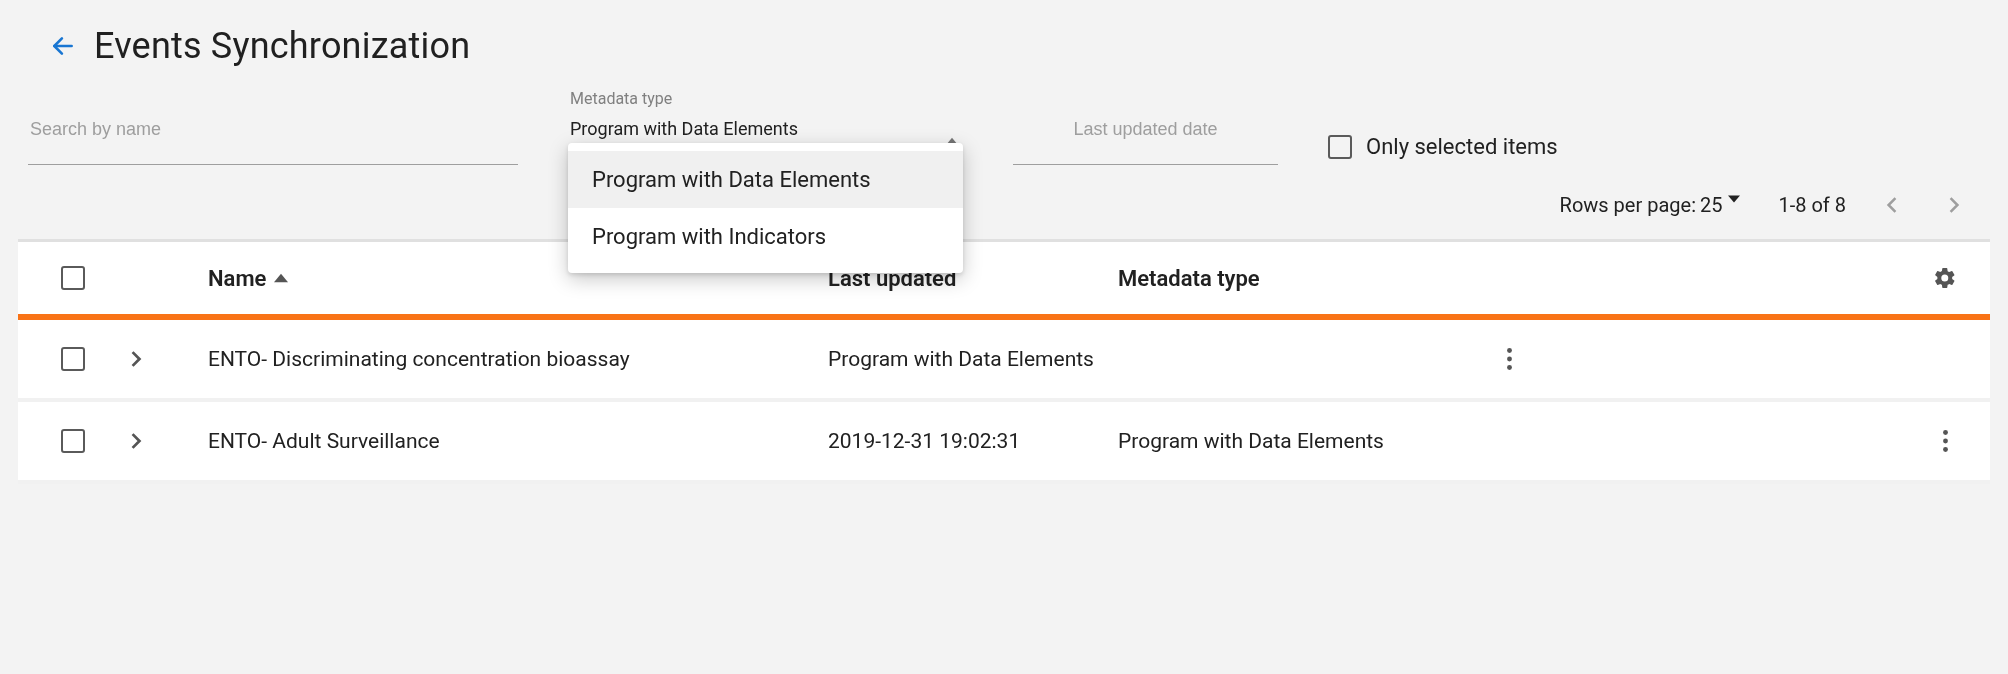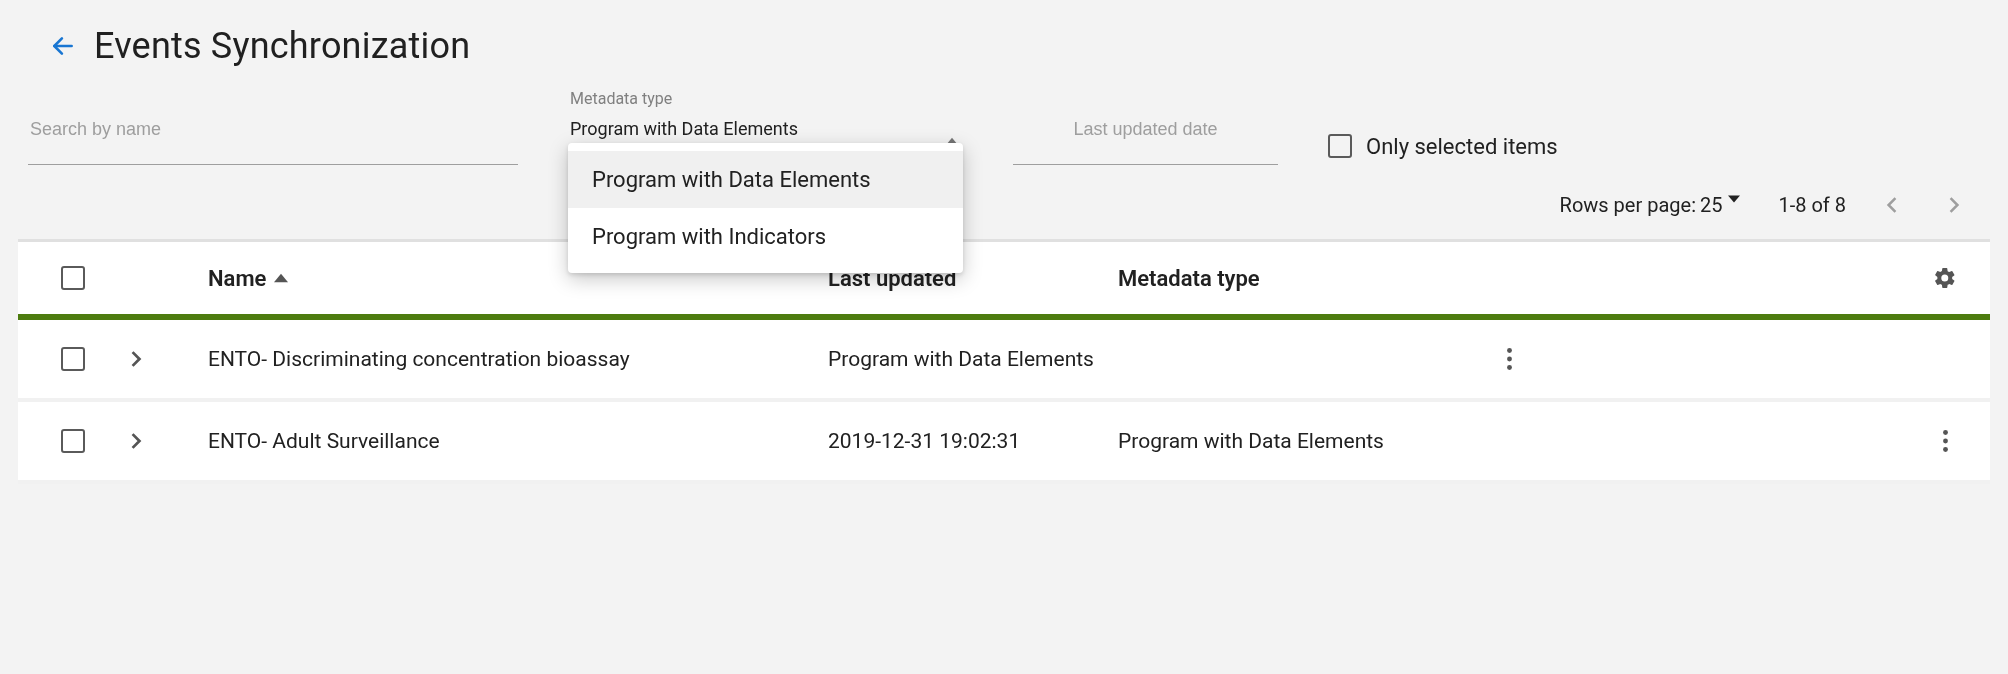--- a/index.html
+++ b/index.html
@@ -77,21 +77,21 @@
     bottom: 12px;
     color: #757575;
     pointer-events: none;
   }
   .meta-caret svg { width: 14px; height: 14px; }
   .date-field { width: 265px; }
   .date-field .field-input { padding-top: 26px; color:#9e9e9e;text-align:center; }
 
   .checkbox-field {
     display: flex;
-    align-items: flex-start;
+    align-items: center;
     gap: 14px;
     padding-bottom: 6px;
   }
   .cb {
     width: 24px; height: 24px;
     border: 2.5px solid #5a5a5a;
     border-radius: 3px;
     display: inline-block;
     cursor: pointer;
   }
@@ -125,21 +125,21 @@
   .thead, .trow {
     display: grid;
     grid-template-columns: 110px 80px 620px 290px 1fr 90px;
     align-items: center;
   }
   .thead {
     height: 78px;
     font-size: 22px;
     font-weight: 600;
     color: #212121;
-    border-bottom: 6px solid #4d7c0f;
+    border-bottom: 6px solid #f97316;
   }
   .thead .sort { display:flex; align-items:center; gap:8px; }
   .thead .sort svg { width:14px; height:14px; color:#555; }
   .trow {
     height: 82px;
     font-size: 21px;
     border-bottom: 4px solid #f1f1f1;
   }
   .cell-check { display:flex; justify-content:center; }
   .cell-expand { display:flex; justify-content:flex-start; color:#555; cursor:pointer; }

